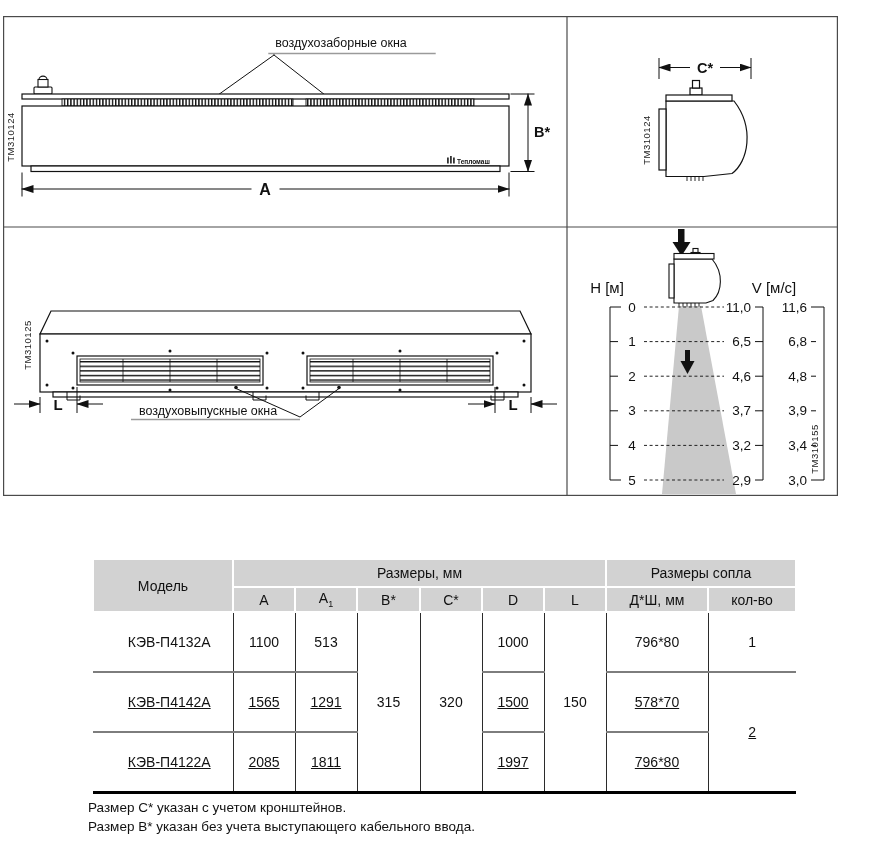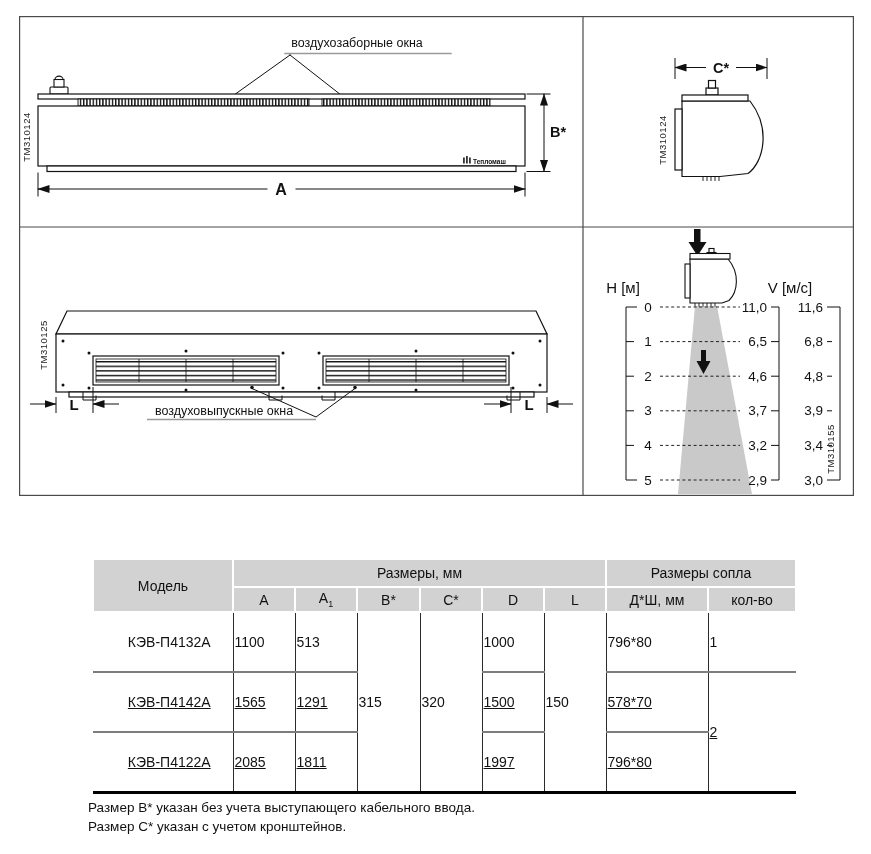--- a/index.html
+++ b/index.html
@@ -1,31 +1,31 @@
 <!DOCTYPE html>
 <html><head>
 <meta charset="utf-8">
 <style>
   html,body{margin:0;padding:0;background:#fff;}
   body{width:871px;height:854px;position:relative;font-family:"Liberation Sans",sans-serif;color:#111;}
-  .drawing-wrap{position:absolute;left:19px;top:16px;width:704px;height:480px;text-align:right;}
+  .drawing-wrap{position:absolute;left:3px;top:16px;width:704px;height:480px;text-align:right;}
   svg text{fill:#111;}
   .lbl{font-size:12.5px;}
   .dim{font-weight:bold;font-size:14.5px;}
   .dimL{font-weight:bold;font-size:15px;}
   .code{font-size:9.5px;letter-spacing:.5px;fill:#222;}
   .axis{font-size:15px;}
   .num{font-size:13.5px;}
   .brand{font-size:6.5px;font-weight:bold;}
   .table-wrap{position:absolute;left:92px;top:558px;}
   table.dim-table{border-collapse:collapse;table-layout:fixed;width:703px;border-bottom:3px solid #000;}
   table.dim-table th{background:#d2d2d2;border:2px solid #fff;font-weight:400;font-size:14px;padding:0 2px;}
   table.dim-table thead tr.gr th{height:26px;}
   table.dim-table thead tr.sub th{height:23px;}
-  table.dim-table td{height:56px;font-size:14px;border-left:1.2px solid #2b2b2b;background:#fff;}
+  table.dim-table td{height:56px;text-align:center;font-size:14px;border-left:1.2px solid #2b2b2b;background:#fff;}
   table.dim-table td.model{text-align:center;padding-left:14px;border-left:none;}
   table.dim-table tbody tr.sep td{border-top:2px solid #7d7d7d;text-decoration:underline;}
   table.dim-table sub{font-size:9px;}
   .notes{position:absolute;left:88px;top:799px;font-size:13.5px;line-height:18.5px;}
 </style>
 </head>
 <body>
 
 <div class="drawing-wrap">
 <svg width="835" height="480" viewBox="0 0 835 480" xmlns="http://www.w3.org/2000/svg">
@@ -343,15 +343,15 @@
       <td>2085</td>
       <td>1811</td>
       <td>1997</td>
       <td>796*80</td>
     </tr>
   </tbody>
 </table>
 </div>
 
 <div class="notes">
+  <div>Размер С* указан с учетом кронштейнов.</div>
   <div>Размер В* указан без учета выступающего кабельного ввода.</div>
-  <div>Размер С* указан с учетом кронштейнов.</div>
 </div>
 
 </body></html>

